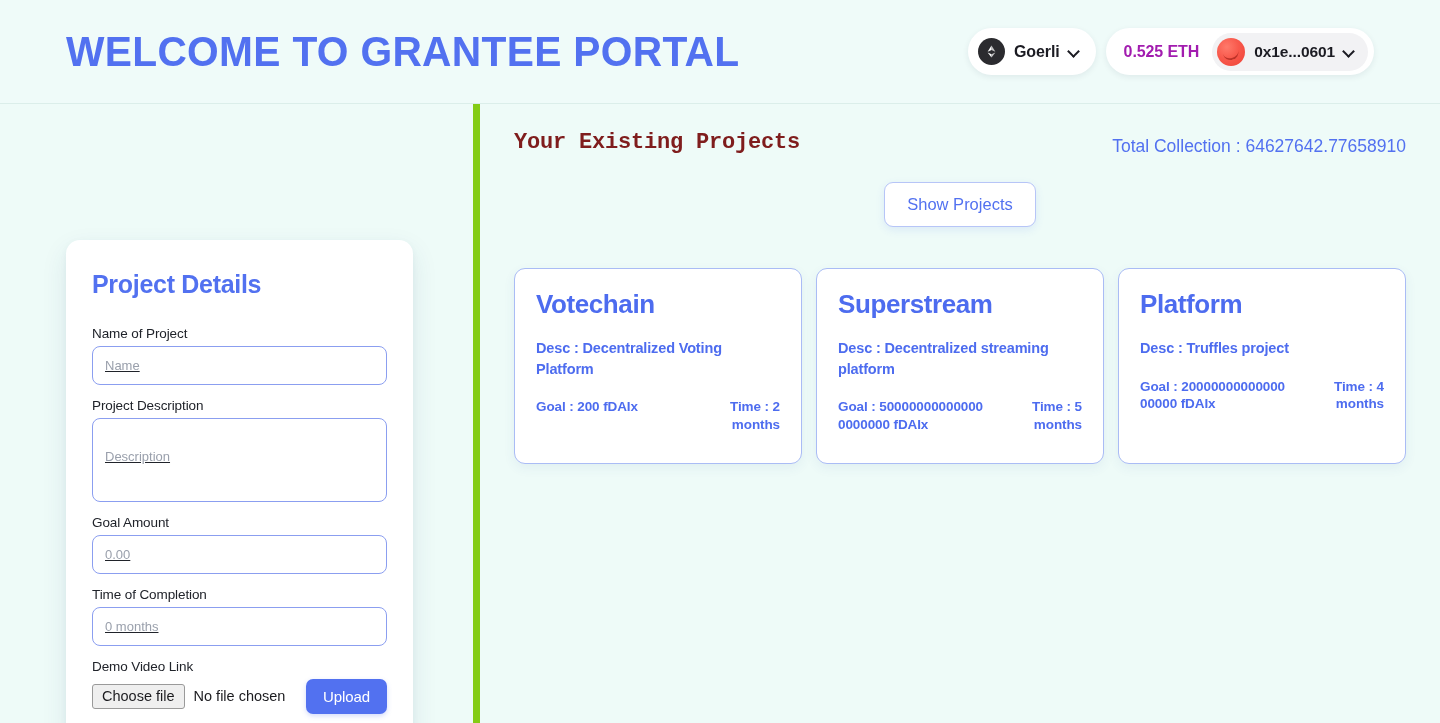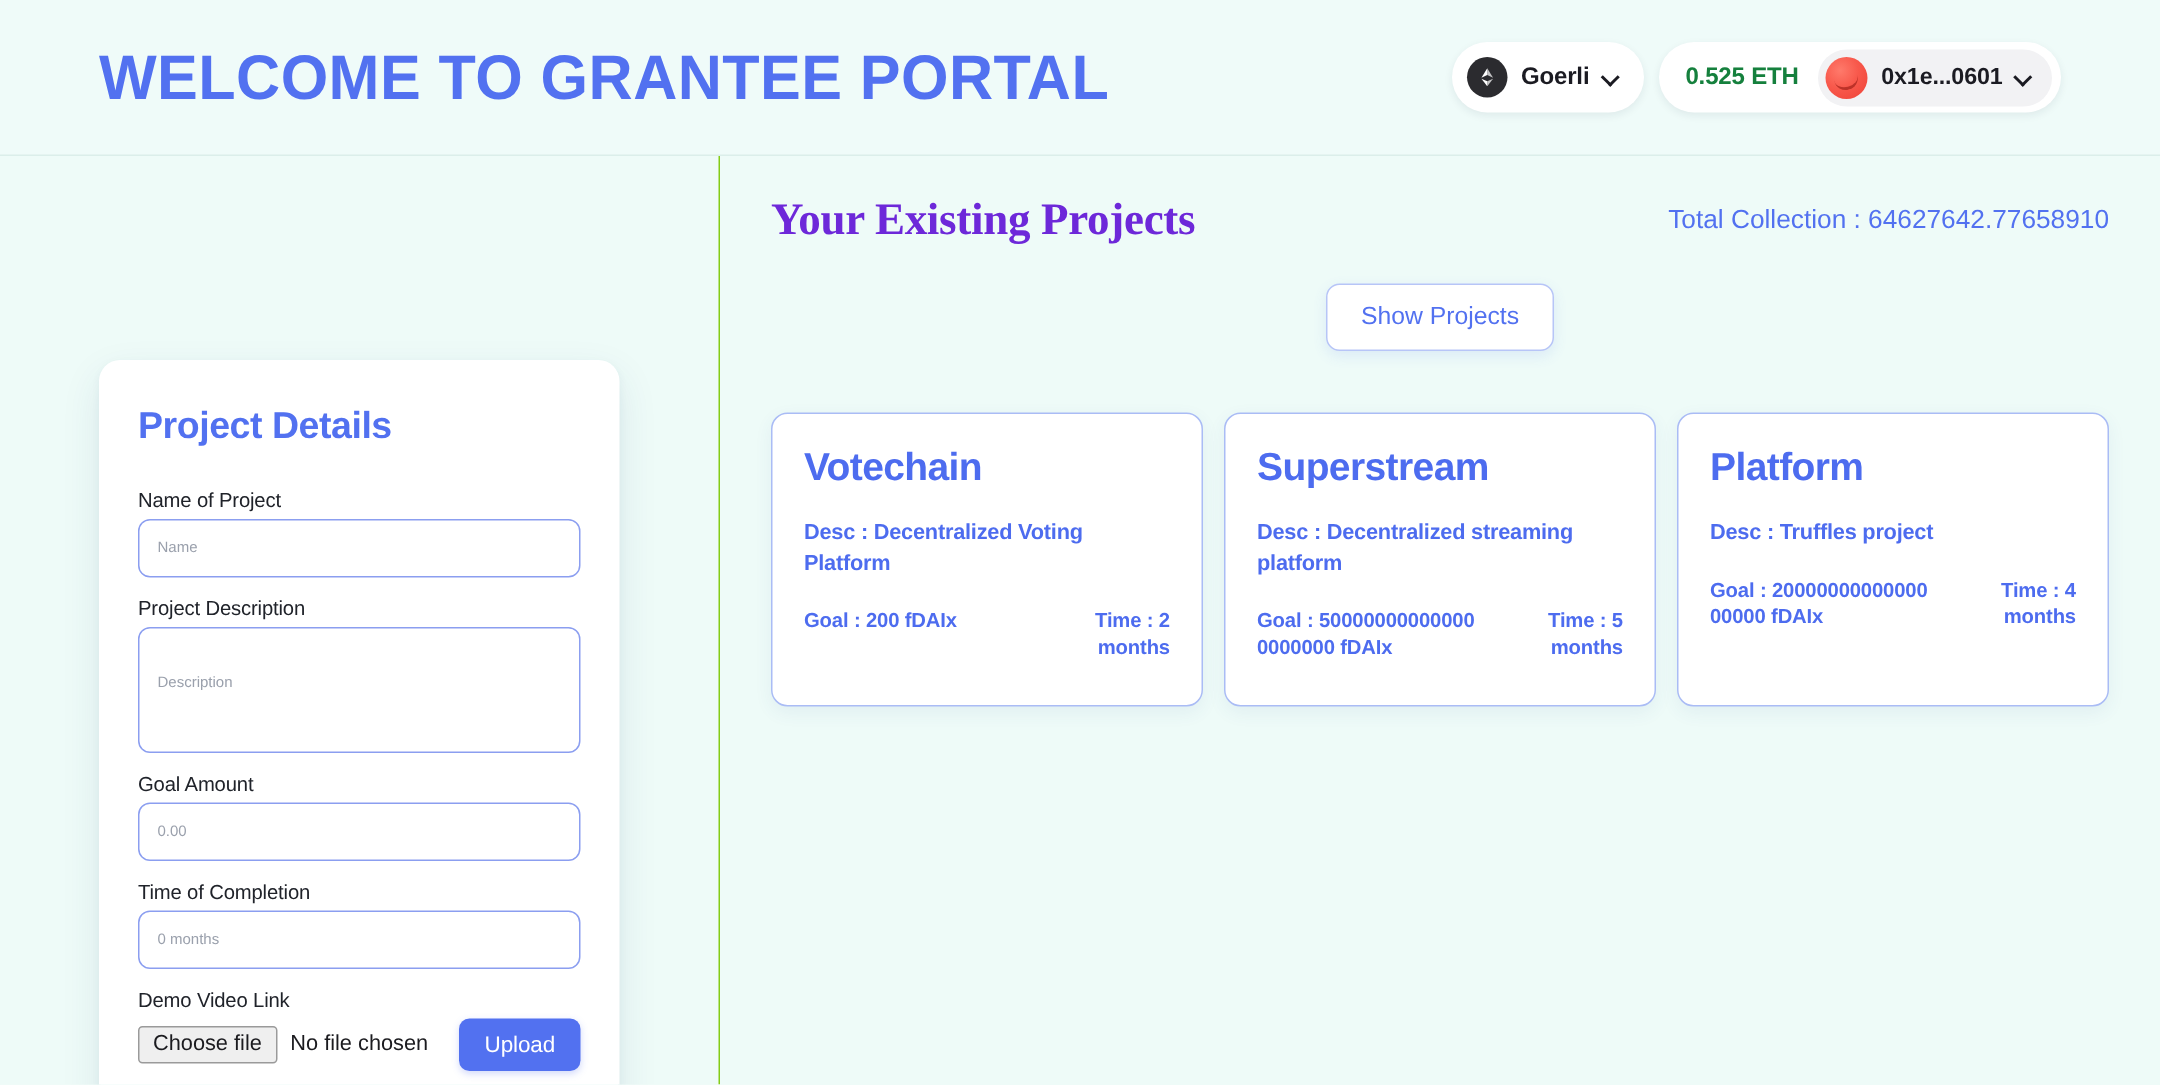--- a/index.html
+++ b/index.html
@@ -108,21 +108,21 @@
   }
 
   .account-pill {
     padding: 0 6px 0 18px;
     gap: 13px;
   }
 
   .balance {
     font-size: 16px;
     font-weight: 700;
-    color: #15803d;
+    color: #a21caf;
     letter-spacing: -0.1px;
   }
 
   .account-chip {
     background: #f2f2f4;
     border-radius: 22px;
     height: 38px;
     display: flex;
     align-items: center;
     gap: 9px;
@@ -159,21 +159,21 @@
   
   .content {
     flex: 1;
     display: flex;
     min-height: 0;
   }
 
   .left-pane {
     width: 480px;
     flex: 0 0 480px;
-    border-right: 1px solid #84cc16;
+    border-right: 7px solid #84cc16;
     position: relative;
     padding-top: 34px;
   }
 
   .right-pane {
     flex: 1;
     position: relative;
     padding: 22px 34px 0 34px;
   }
 
@@ -207,25 +207,26 @@
     letter-spacing: -0.1px;
   }
 
   .text-input,
   .text-area {
     width: 100%;
     border: 1.4px solid #8b9ef0;
     border-radius: 8px;
     background: #ffffff;
     font-family: "Liberation Sans", sans-serif;
-    font-size: 10px;
+    font-size: 13px;
     color: #20232a;
     padding: 0 12px;
     outline: none;
     display: block;
+    text-decoration: underline;
   }
   .text-input { height: 39px; line-height: 39px; }
   .text-area {
     height: 84px;
     padding: 30px 12px 8px 12px;
     resize: none;
     line-height: 1.3;
   }
   .text-input::placeholder, .text-area::placeholder { color: #9aa0ac; }
 
@@ -276,24 +277,24 @@
 
   
   .right-head {
     display: flex;
     align-items: flex-start;
     justify-content: space-between;
     padding: 0 0 0 0;
   }
 
   .section-title {
-    font-family: Liberation Serif, serif;
-    font-size: 30px;
-    font-weight: 700;
-    color: #6d28d9;
+    font-family: Liberation Mono, monospace;
+    font-size: 22px;
+    font-weight: 700;
+    color: #7f1d1d;
     letter-spacing: -0.2px;
     margin-top: 4px;
   }
 
   .total-collection {
     font-family: "Liberation Sans Narrow", "Liberation Sans", sans-serif;
     font-size: 17.5px;
     font-weight: 400;
     color: #5271f0;
     white-space: nowrap;

